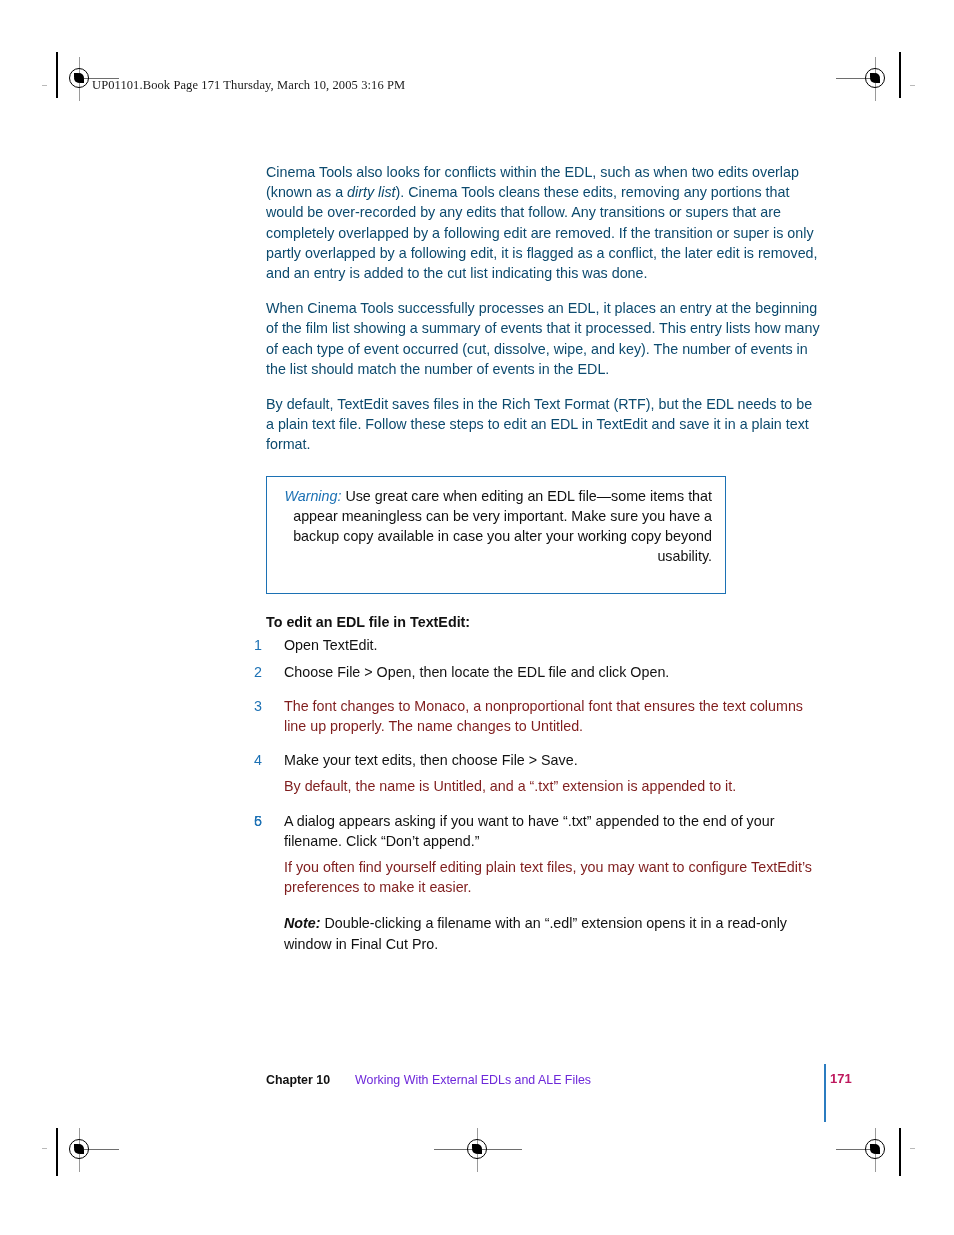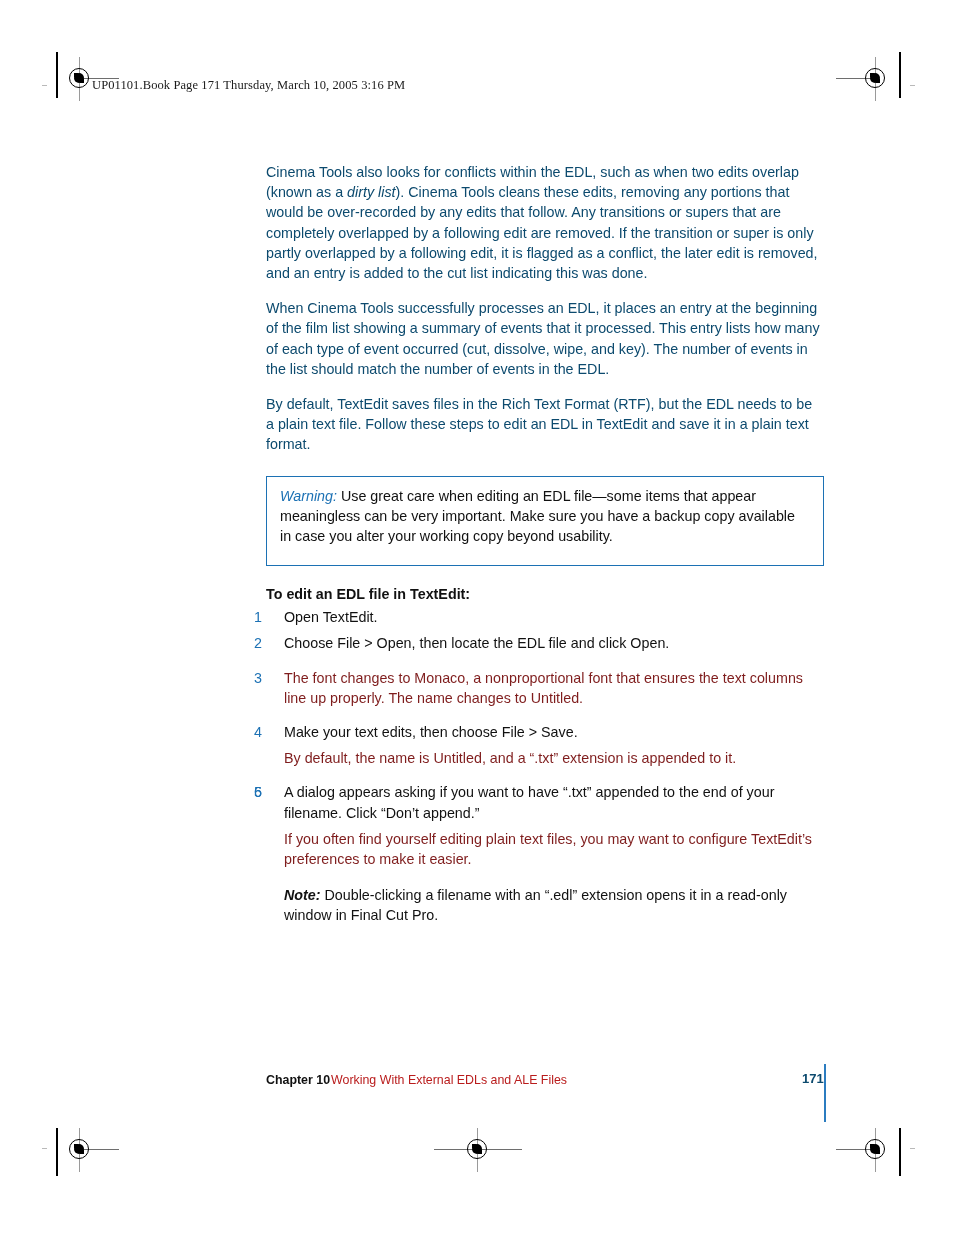--- a/index.html
+++ b/index.html
@@ -111,23 +111,24 @@
     font-size: 14.3px;
     line-height: 20px;
     font-weight: bold;
     color: #1c71b4;
   }
 
   
   .callout {
     margin: 21px 0 18px 0;
     border: 1.3px solid #1c71b4;
-    padding: 9px 13px 19px 13px;
+    padding: 9px 13px 27px 13px;
     box-sizing: border-box;
-    width: 558px;
+    width: 460px;
+    text-align: right;
   }
   .callout p {
     margin: 0;
     font-size: 14.3px;
     line-height: 20.2px;
     color: #111111;
   }
   .callout .warn-label {
     color: #1c71b4;
     font-style: italic;
@@ -191,31 +192,31 @@
     top: 1072px;
     width: 580px;
     font-size: 12.4px;
     line-height: 16px;
   }
   .footer .chap {
     font-weight: bold;
     color: #111111;
   }
   .footer .chap-title {
-    color: #b91c1c;
-    margin-left: 1px;
+    color: #6d28d9;
+    margin-left: 25px;
     text-align: center;
   }
   .page-num {
     position: absolute;
-    left: 802px;
+    left: 830px;
     top: 1071px;
     font-size: 13px;
     font-weight: bold;
-    color: #0c4a6e;
+    color: #be185d;
   }
   .footer-rule {
     position: absolute;
     left: 824px;
     top: 1064px;
     width: 1.5px;
     height: 58px;
     background: #2b7cc0;
   }
 

